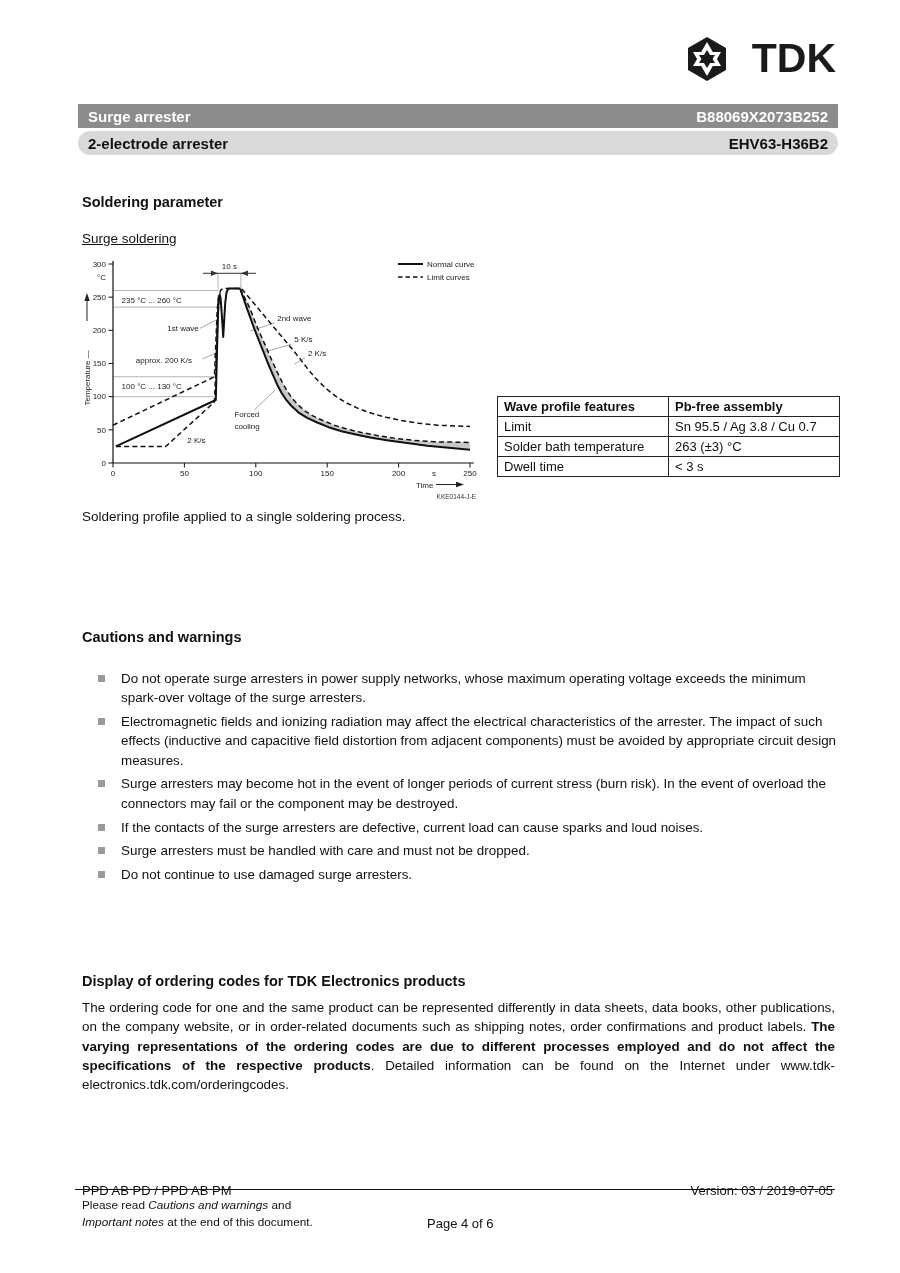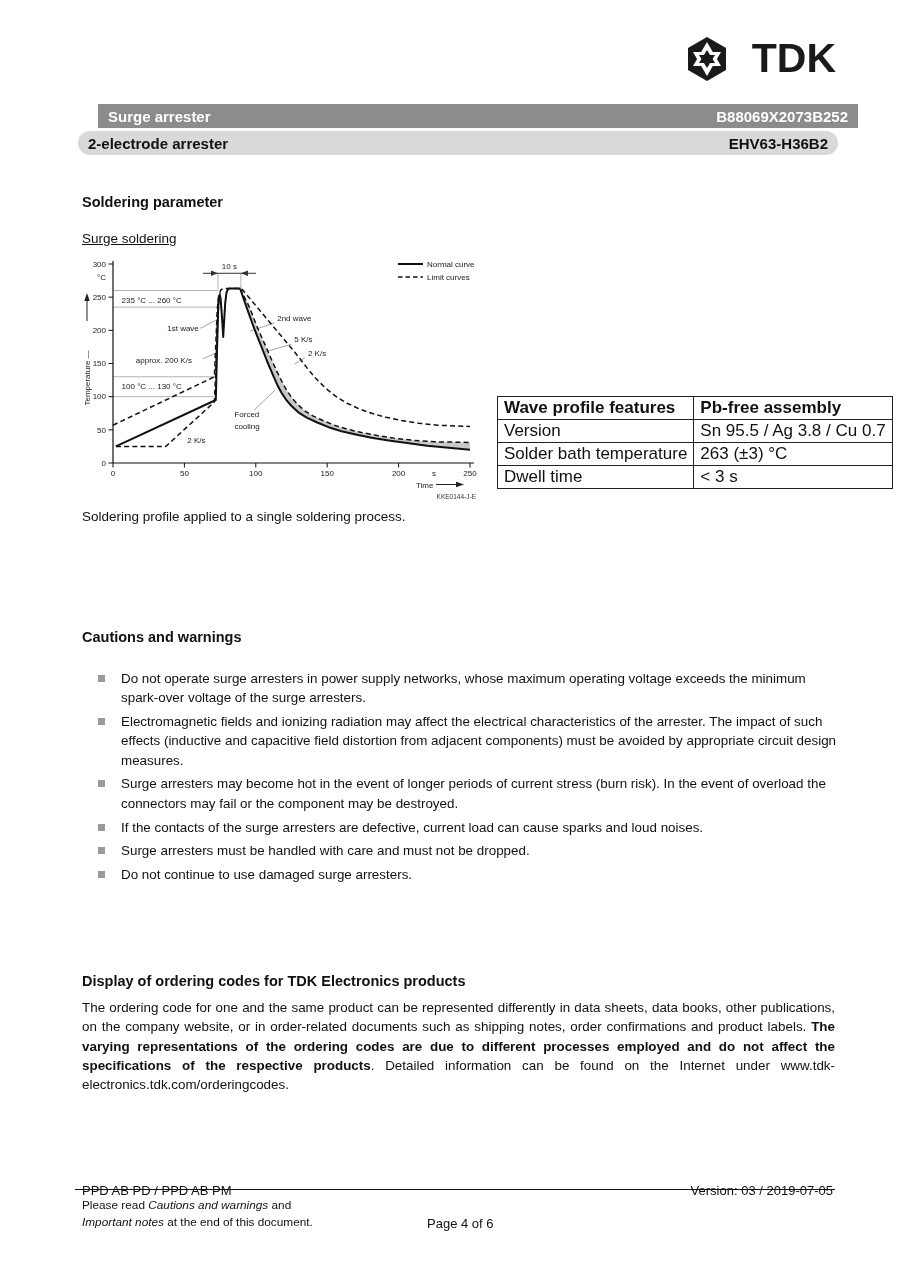--- a/index.html
+++ b/index.html
@@ -13,21 +13,21 @@
   
   .bar{left:78px;width:740px;height:24px;padding:0 10px;display:flex;
        justify-content:space-between;align-items:center;font-weight:bold;font-size:15px;}
   .bar1{top:104px;}
   .bar2{top:131px;border-radius:12px;}
   
   .h-section{font-size:14.5px;font-weight:bold;color:#111;}
   .subtitle{font-size:13.5px;text-decoration:underline;}
   .caption{font-size:13.5px;}
   
-  .wave-table{border-collapse:collapse;font-size:17px;}
+  .wave-table{border-collapse:collapse;font-size:13px;}
   .wave-table th,.wave-table td{border:1.2px solid #222;padding:1px 6px;height:17px;
         text-align:left;font-weight:normal;white-space:nowrap;}
   .wave-table th{font-weight:bold;}
   .wave-table .c1{width:158px;}
   .wave-table .c2{width:158px;}
   
   .cautions-list{list-style:none;margin:12px;padding:0;width:748px;font-size:13.4px;line-height:19.3px;}
   .cautions-list li{position:relative;padding-left:27px;margin-bottom:4.5px;}
   .sq{position:absolute;left:4px;top:6px;width:7px;height:7px;background:#9a9a9a;}
   
@@ -48,21 +48,21 @@
     <svg width="46" height="46" viewBox="0 0 46 46">
       <polygon points="23,1 42,12 42,34 23,45 4,34 4,12" fill="#1a1a1a"></polygon>
       <polygon points="23,6 37,30 9,30" fill="#ffffff"></polygon>
       <polygon points="23,40 9,16 37,16" fill="#ffffff"></polygon>
       <polygon points="23,14 31,27 15,27" fill="#1a1a1a"></polygon>
       <polygon points="23,32 15,19 31,19" fill="#1a1a1a"></polygon>
     </svg>
     <span class="logo-text">TDK</span>
   </div>
 
-  <div class="abs bar bar1" id="bar1" style="background: rgb(140, 140, 140); color: rgb(255, 255, 255); margin-left: 20px;">
+  <div class="abs bar bar1" id="bar1" style="background: rgb(140, 140, 140); color: rgb(255, 255, 255);">
     <span>Surge arrester</span>
     <span>B88069X2073B252</span>
   </div>
   <div class="abs bar bar2" id="bar2" style="background: rgb(217, 217, 217); color: rgb(17, 17, 17);">
     <span>2-electrode arrester</span>
     <span>EHV63-H36B2</span>
   </div>
 
   <div class="abs h-section" style="top:194px;left:82px;text-align:center;">Soldering parameter</div>
   <div class="abs subtitle" style="top:231px;left:82px;">Surge soldering</div>
@@ -142,21 +142,21 @@
       <text x="149.382" y="16.306666666666672" text-anchor="middle" font-size="8" fill="#222">10 s</text>
     </svg>
 
   <table class="abs wave-table" style="top:396px;left:497px;">
     <tbody>
         <tr>
       <th class="c1">Wave profile features</th>
       <th class="c2">Pb-free assembly</th>
     </tr>
     <tr>
-      <td>Version</td>
+      <td>Limit</td>
       <td>Sn 95.5 / Ag 3.8 / Cu 0.7</td>
     </tr>
     <tr>
       <td>Solder bath temperature</td>
       <td>263 (±3) °C</td>
     </tr>
     <tr>
       <td>Dwell time</td>
       <td>&lt; 3 s</td>
     </tr>

